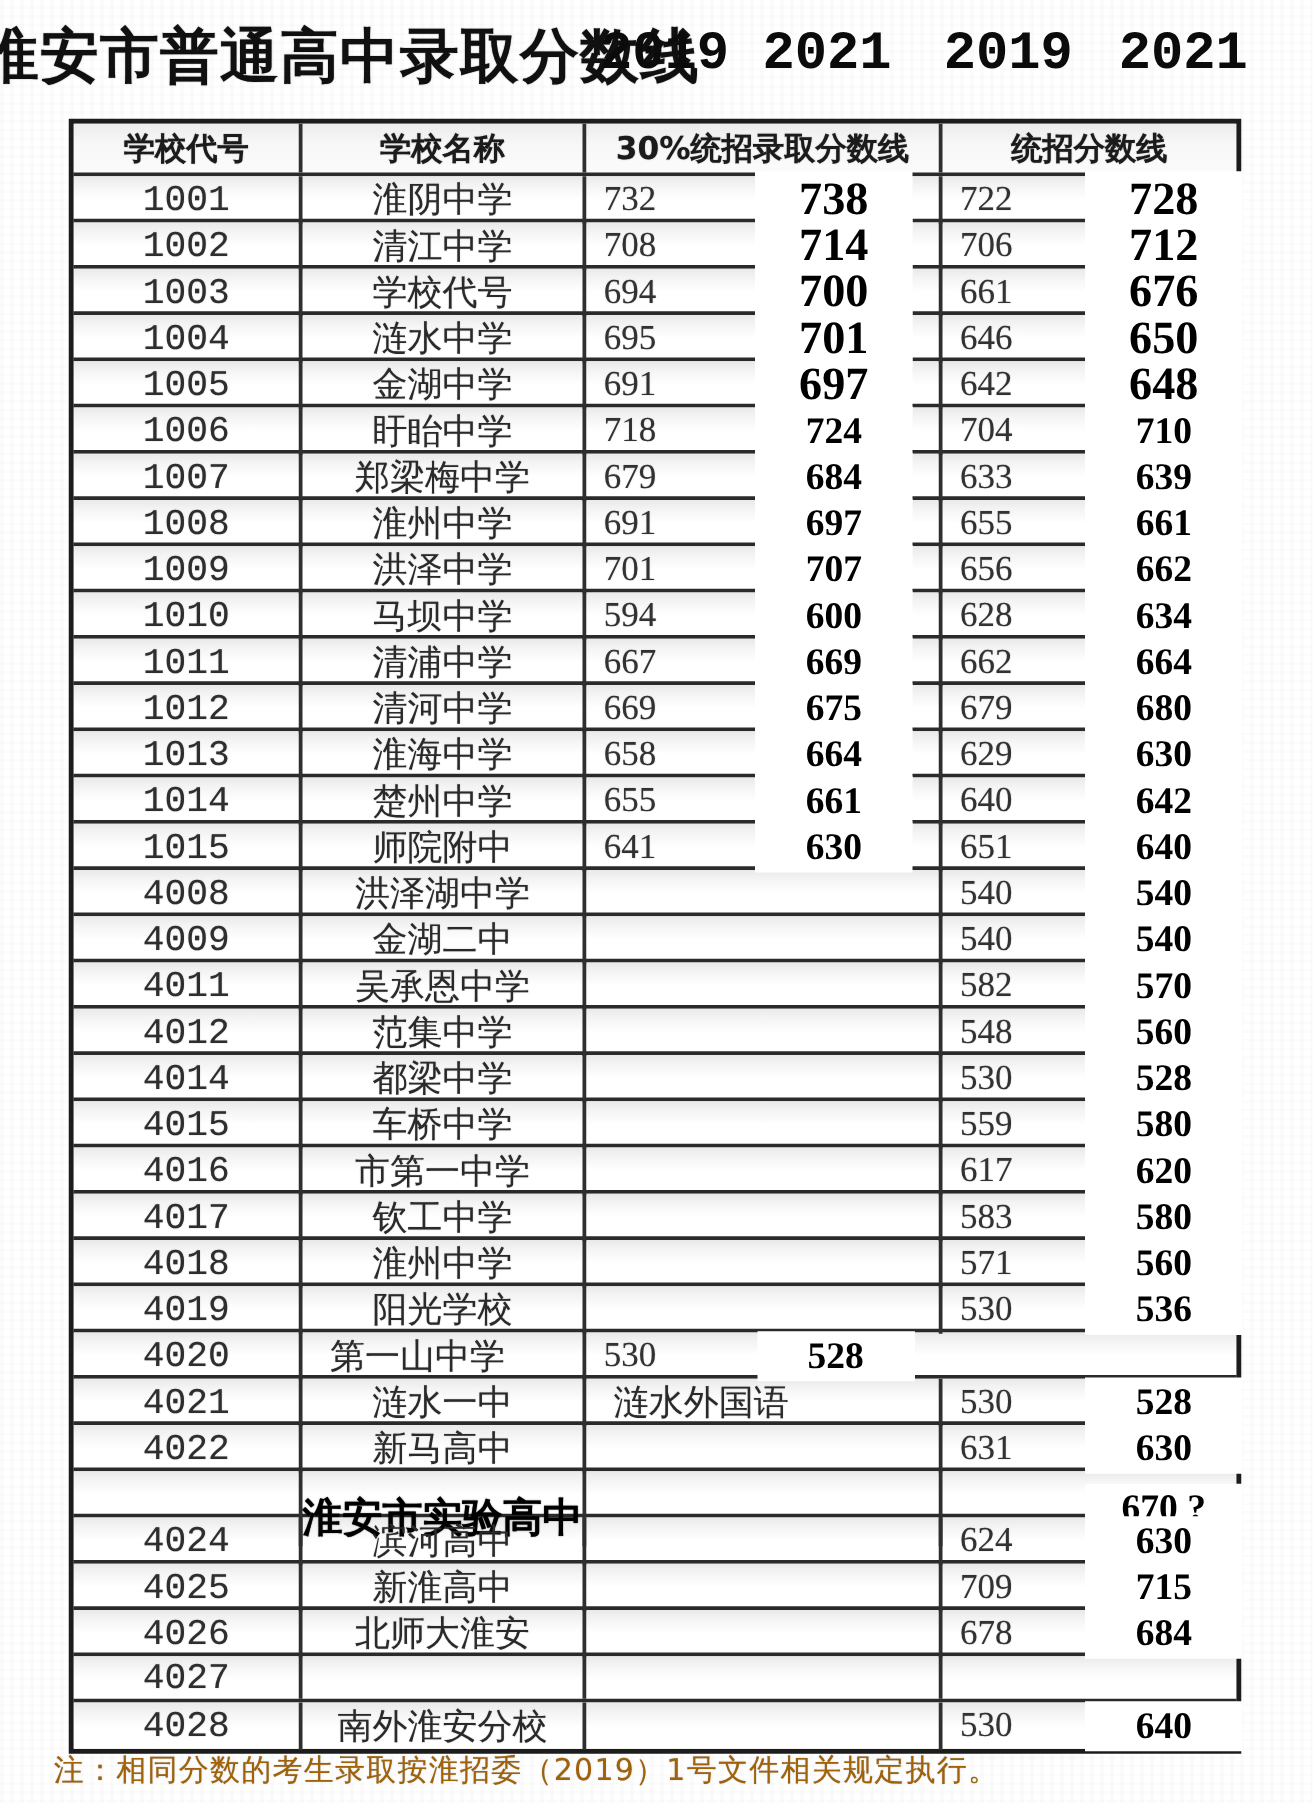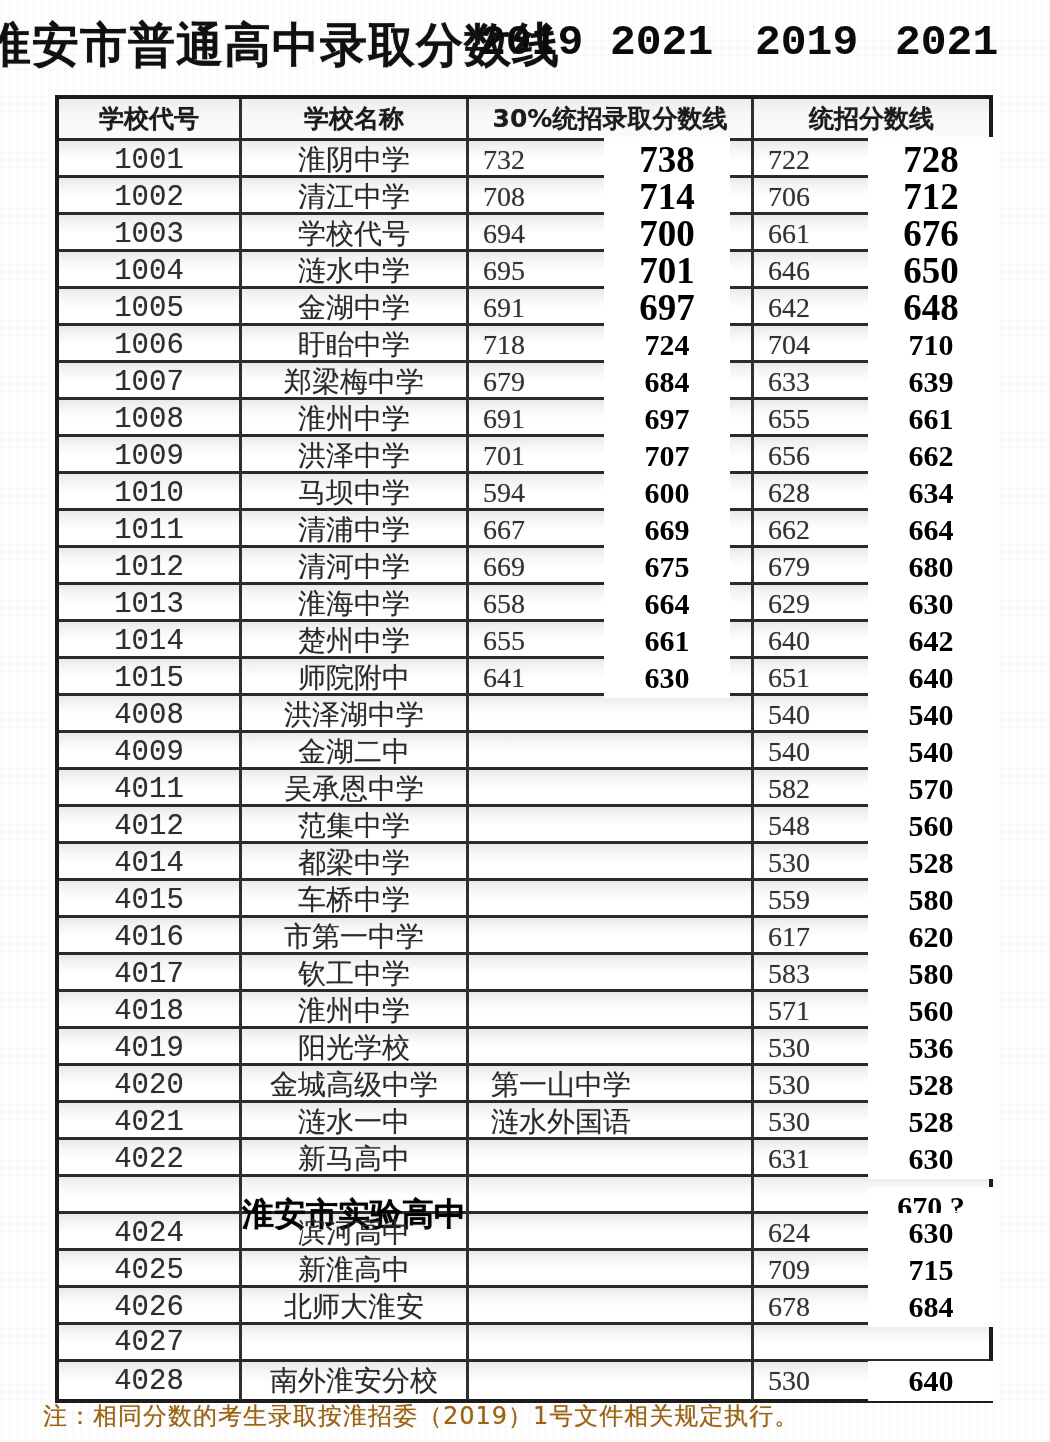--- a/index.html
+++ b/index.html
@@ -485,23 +485,20 @@
         <div class="cell c-score"></div>
         <div class="cell c-score">
           <span class="v19">530</span>
           <span class="b21">536</span>
         </div>
       </div>
       <div class="t-row">
         <div class="cell c-code">
           <span class="scan-num">4020</span>
         </div>
-        <div class="cell c-name">
-          <span class="scan-cjk">金城高级中学</span>
-        </div>
         <div class="cell c-score">
           <span class="scan-cjk note-left">第一山中学</span>
         </div>
         <div class="cell c-score">
           <span class="v19">530</span>
           <span class="b21">528</span>
         </div>
       </div>
       <div class="t-row">
         <div class="cell c-code">

